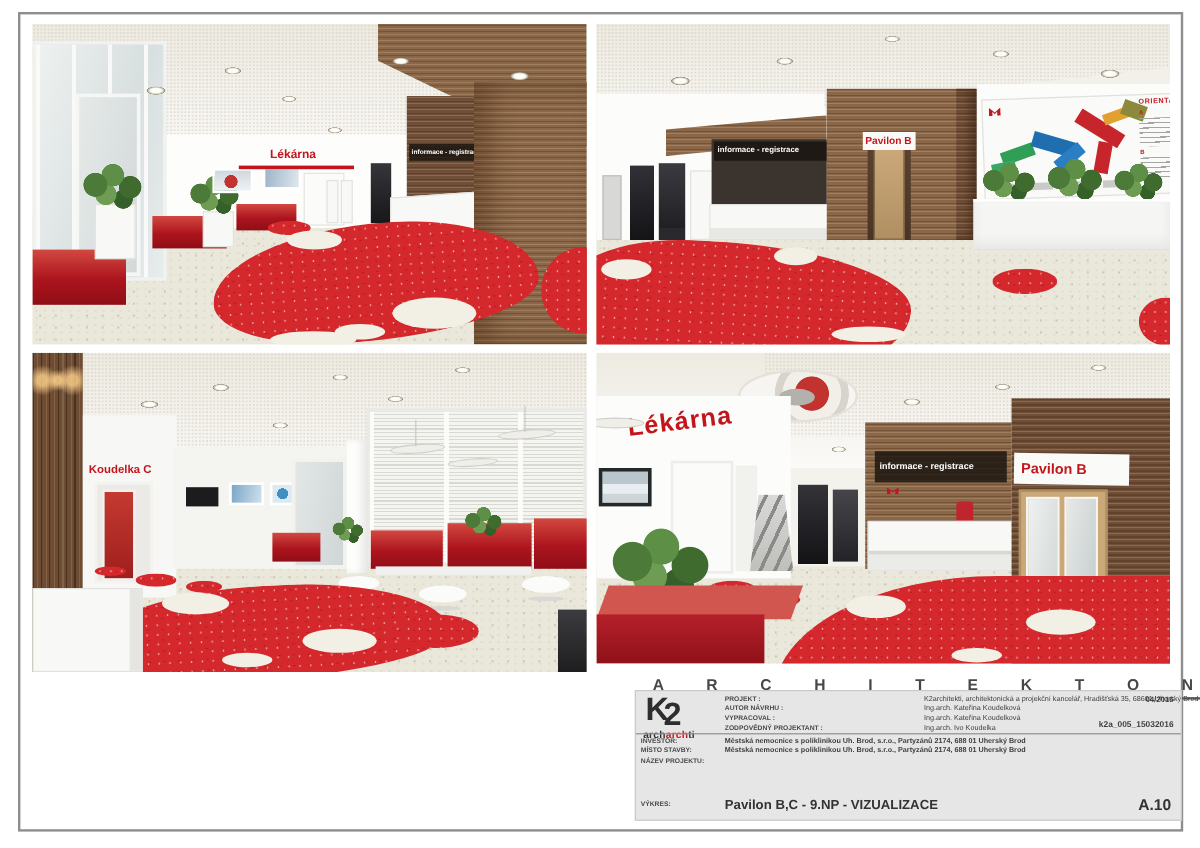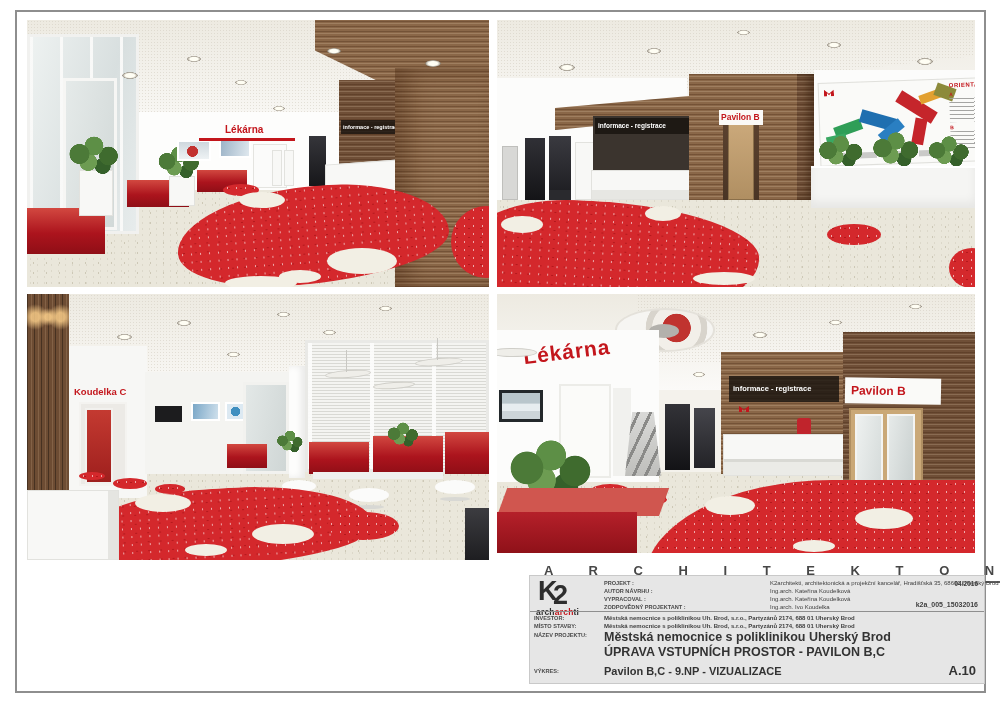--- a/index.html
+++ b/index.html
@@ -260,21 +260,19 @@
     <div class="abs val" style="left:240px;top:27.5px;">Ing.arch. Ivo Koudelka</div>
     <div class="abs val" style="right:6px;top:25px;font-weight:bold;font-size:7px;">k2a_005_15032016</div>
     <div class="abs" style="left:0;top:35px;width:454px;height:0;border-top:1px solid #8f8f8f;"></div>
 
     <div class="abs lbl" style="left:4px;top:39px;">INVESTOR:</div>
     <div class="abs val nowrap" style="left:74px;top:38.5px;font-weight:bold;">Městská nemocnice s poliklinikou Uh. Brod, s.r.o., Partyzánů 2174, 688 01 Uherský Brod</div>
     <div class="abs lbl" style="left:4px;top:47px;">MÍSTO STAVBY:</div>
     <div class="abs val nowrap" style="left:74px;top:46.5px;font-weight:bold;">Městská nemocnice s poliklinikou Uh. Brod, s.r.o., Partyzánů 2174, 688 01 Uherský Brod</div>
 
     <div class="abs lbl" style="left:4px;top:56px;">NÁZEV PROJEKTU:</div>
-    <div class="abs nowrap" style="left:74px;top:54px;font-size:12.5px;font-weight:bold;color:#333;">Městská nemocnice s poliklinikou Uherský Brod</div>
-    <div class="abs nowrap" style="left:74px;top:69px;font-size:12.5px;font-weight:bold;color:#333;">ÚPRAVA VSTUPNÍCH PROSTOR - PAVILON B,C</div>
 
     <div class="abs lbl" style="left:4px;top:92px;">VÝKRES:</div>
     <div class="abs nowrap" style="left:74px;top:89px;font-size:11px;font-weight:bold;color:#333;">Pavilon B,C - 9.NP - VIZUALIZACE</div>
     <div class="abs" style="right:8px;top:87px;font-size:13px;font-weight:bold;color:#333;">A.10</div>
   </div>
 
 </div>
 
 </body></html>

